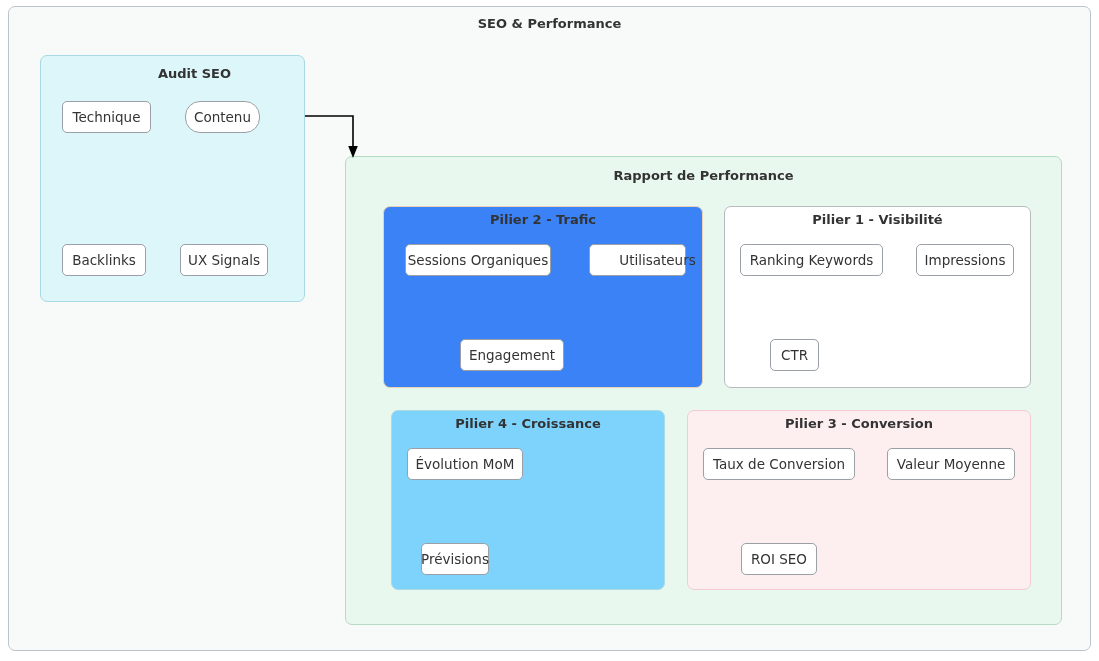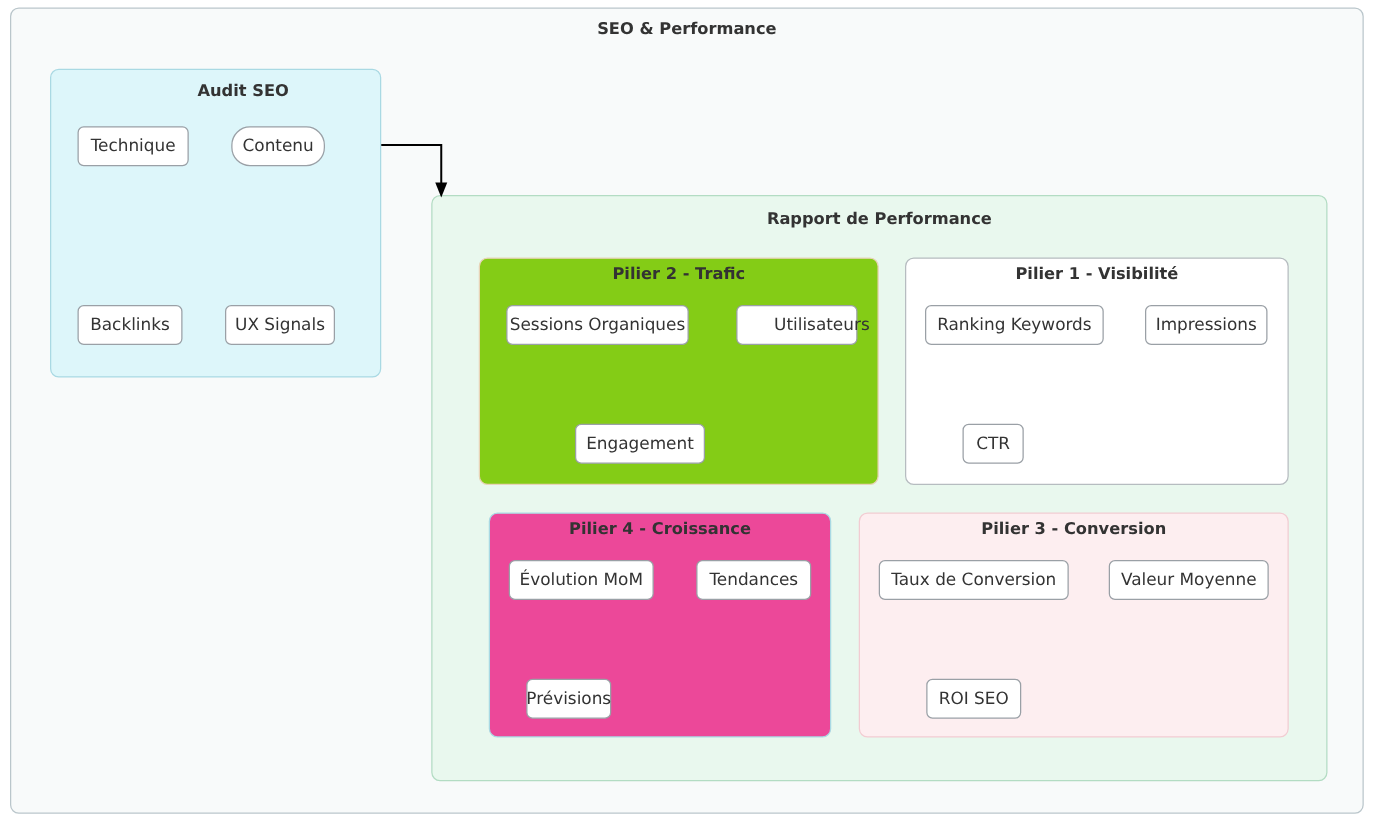--- a/index.html
+++ b/index.html
@@ -76,38 +76,38 @@
     border: 1px solid #b3dcc3;
   }
   #cluster-rapport > .cluster-title { top: 11px; }
 
   
   #cluster-pilier-2 {
     left: 383px;
     top: 206px;
     width: 320px;
     height: 182px;
-    background: #84cc16;
+    background: #3b82f6;
     border: 1px solid #e8d3b8;
     text-decoration: underline;
   }
   #cluster-pilier-1 {
     left: 724px;
     top: 206px;
     width: 307px;
     height: 182px;
     background: #ffffff;
     border: 1px solid #b6bcc0;
   }
   #cluster-pilier-4 {
     left: 391px;
     top: 410px;
     width: 274px;
     height: 180px;
-    background: #ec4899;
+    background: #7dd3fc;
     border: 1px solid #a9d9e3;
   }
   #cluster-pilier-3 {
     left: 687px;
     top: 410px;
     width: 344px;
     height: 180px;
     background: #fdeef0;
     border: 1px solid #f2ccd2;
   }
@@ -201,21 +201,20 @@
     <div class="cluster-title">Pilier 1 - Visibilité</div>
   </div>
   <div class="node" id="node-ranking-keywords">Ranking Keywords</div>
   <div class="node" id="node-impressions">Impressions</div>
   <div class="node" id="node-ctr">CTR</div>
 
   <div class="cluster" id="cluster-pilier-4">
     <div class="cluster-title">Pilier 4 - Croissance</div>
   </div>
   <div class="node" id="node-evolution-mom">Évolution MoM</div>
-  <div class="node" id="node-tendances">Tendances</div>
   <div class="node" id="node-previsions">Prévisions</div>
 
   <div class="cluster" id="cluster-pilier-3">
     <div class="cluster-title">Pilier 3 - Conversion</div>
   </div>
   <div class="node" id="node-taux-conversion">Taux de Conversion</div>
   <div class="node" id="node-valeur-moyenne">Valeur Moyenne</div>
   <div class="node" id="node-roi-seo">ROI SEO</div>
 
   <svg id="edge-audit-to-rapport" viewBox="0 0 62 56" width="62" height="56">

